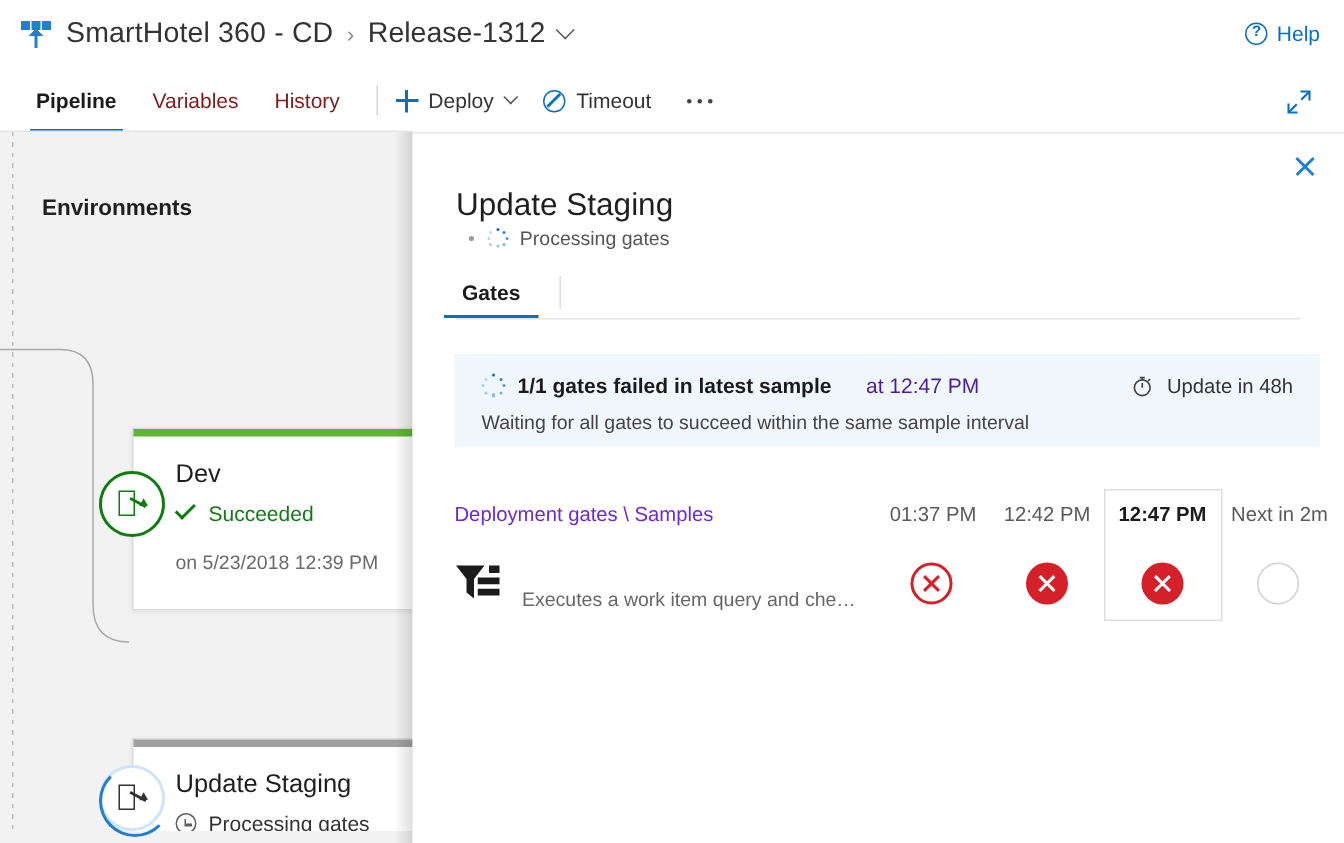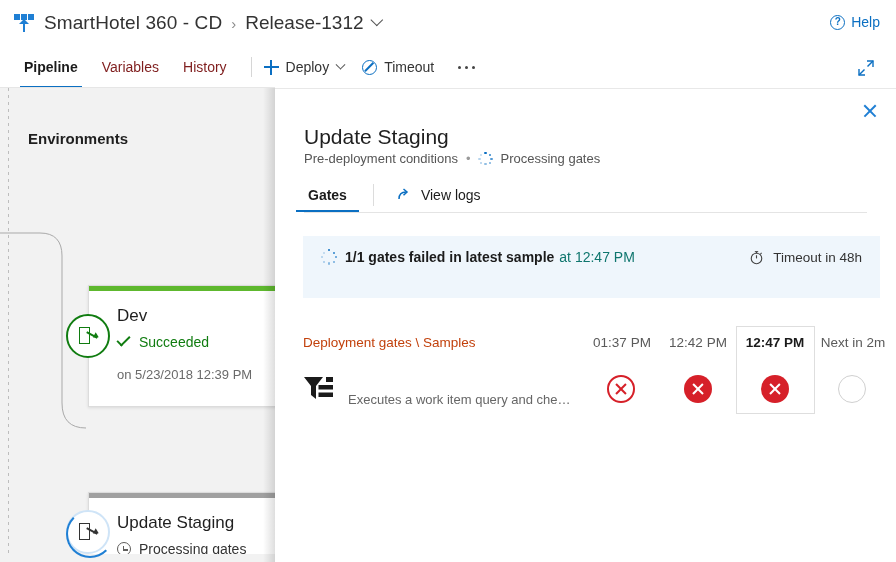--- a/index.html
+++ b/index.html
@@ -206,27 +206,27 @@
   .arrow-ic { width: 16px; height: 16px; margin-right: 9px; flex: 0 0 auto; }
   .tabs-underline { position: absolute; left: 29px; top: 124px; width: 563px; height: 1px; background: #e4e4e4; }
 
   
   .banner {
     position: absolute; left: 303px; top: 236px; width: 577px; height: 62px;
     background: #eff6fc;
   }
   .banner-l1 { position: absolute; left: 18px; top: 13px; display: flex; align-items: center; font-size: 14px; color: #1b1b1b; }
   .banner-bold { font-weight: bold; }
-  .banner-time { color: #0f766e; margin-left: 5px; }
+  .banner-time { color: #4c1d95; margin-left: 23px; }
   .banner-l2 { position: absolute; left: 18px; top: 38px; font-size: 13px; color: #444; }
   .banner-r { position: absolute; right: 18px; top: 14px; display: flex; align-items: center; font-size: 13.5px; color: #333; }
   .timer-ic { width: 15px; height: 15px; margin-right: 9px; flex: 0 0 auto; }
 
   
-  .tbl-head-label { position: absolute; left: 303px; top: 335px; font-size: 13.5px; color: #c2410c; }
+  .tbl-head-label { position: absolute; left: 303px; top: 335px; font-size: 13.5px; color: #6d28d9; }
   .col-head { position: absolute; top: 335px; font-size: 13.5px; color: #5a5a5a; text-align: center; }
   .col-head.cur { color: #1b1b1b; font-weight: bold; }
 
   .hl-box {
     position: absolute; left: 736px; top: 326px; width: 79px; height: 88px;
     border: 1px solid #dedede; background: #ffffff;
   }
 
   .gate-row { position: absolute; left: 303px; top: 370px; width: 577px; height: 42px; }
   .gate-ic { position: absolute; left: 0; top: 4px; width: 34px; height: 32px; }
@@ -350,47 +350,37 @@
     </div>
 
     <div class="scrollbar-h"></div>
   </div>
 
   <div class="panel">
     <div class="panel-close"></div>
 
     <div class="panel-title">Update Staging</div>
     <div class="panel-sub">
-      <span>Pre-deployment conditions</span>
       <span class="dotsep">•</span>
       <span class="spin">
         <i style="left:6px;top:0px;opacity:1"></i>
         <i style="left:10.5px;top:2px;opacity:.85"></i>
         <i style="left:12px;top:6px;opacity:.7"></i>
         <i style="left:10.5px;top:10px;opacity:.55"></i>
         <i style="left:6px;top:11.5px;opacity:.45"></i>
         <i style="left:1.5px;top:10px;opacity:.35"></i>
         <i style="left:0px;top:6px;opacity:.3"></i>
         <i style="left:1.5px;top:2px;opacity:.25"></i>
       </span>
       <span>Processing gates</span>
     </div>
 
     <div class="panel-tabs">
       <div class="ptab active">Gates</div>
       <div class="ptab-sep"></div>
-      <div class="viewlogs">
-        <span class="arrow-ic">
-          <svg width="16" height="16" viewBox="0 0 16 16">
-            <path d="M3 12 Q3 5 10 5" fill="none" stroke="#0b6fc2" stroke-width="1.5"></path>
-            <path d="M7.5 2 L11 5 L7.5 8.2" fill="none" stroke="#0b6fc2" stroke-width="1.5"></path>
-          </svg>
-        </span>
-        <span>View logs</span>
-      </div>
     </div>
     <div class="tabs-underline"></div>
   </div>
   <div class="panel-topline"></div>
   <div class="panel-shadow"></div>
 
   <div class="banner">
     <div class="banner-l1">
       <span class="spin lg">
         <i style="left:7px;top:0px;opacity:1"></i>
@@ -398,31 +388,32 @@
         <i style="left:13.6px;top:7px;opacity:.7"></i>
         <i style="left:12px;top:11.5px;opacity:.55"></i>
         <i style="left:7px;top:13.4px;opacity:.45"></i>
         <i style="left:2px;top:11.5px;opacity:.35"></i>
         <i style="left:0px;top:7px;opacity:.3"></i>
         <i style="left:2px;top:2.5px;opacity:.25"></i>
       </span>
       <span class="banner-bold">1/1 gates failed in latest sample</span>
       <span class="banner-time">at 12:47 PM</span>
     </div>
+    <div class="banner-l2">Waiting for all gates to succeed within the same sample interval</div>
     <div class="banner-r">
       <span class="timer-ic">
         <svg width="15" height="15" viewBox="0 0 16 16">
           <circle cx="8" cy="9" r="5.6" fill="none" stroke="#444" stroke-width="1.2"></circle>
           <path d="M8 5.6 L8 9" stroke="#444" stroke-width="1.2" fill="none"></path>
           <path d="M6.2 1.8 L9.8 1.8" stroke="#444" stroke-width="1.2"></path>
           <path d="M8 1.8 L8 3.4" stroke="#444" stroke-width="1.2"></path>
           <path d="M12.2 4.2 L13.5 3" stroke="#444" stroke-width="1.2"></path>
         </svg>
       </span>
-      <span>Timeout in 48h</span>
+      <span>Update in 48h</span>
     </div>
   </div>
 
   <div class="hl-box"></div>
 
   <div class="tbl-head-label">Deployment gates \ Samples</div>
   <div class="col-head" style="left:590px;width:64px;">01:37 PM</div>
   <div class="col-head" style="left:666px;width:64px;">12:42 PM</div>
   <div class="col-head cur" style="left:743px;width:64px;">12:47 PM</div>
   <div class="col-head" style="left:820px;width:66px;">Next in 2m</div>

